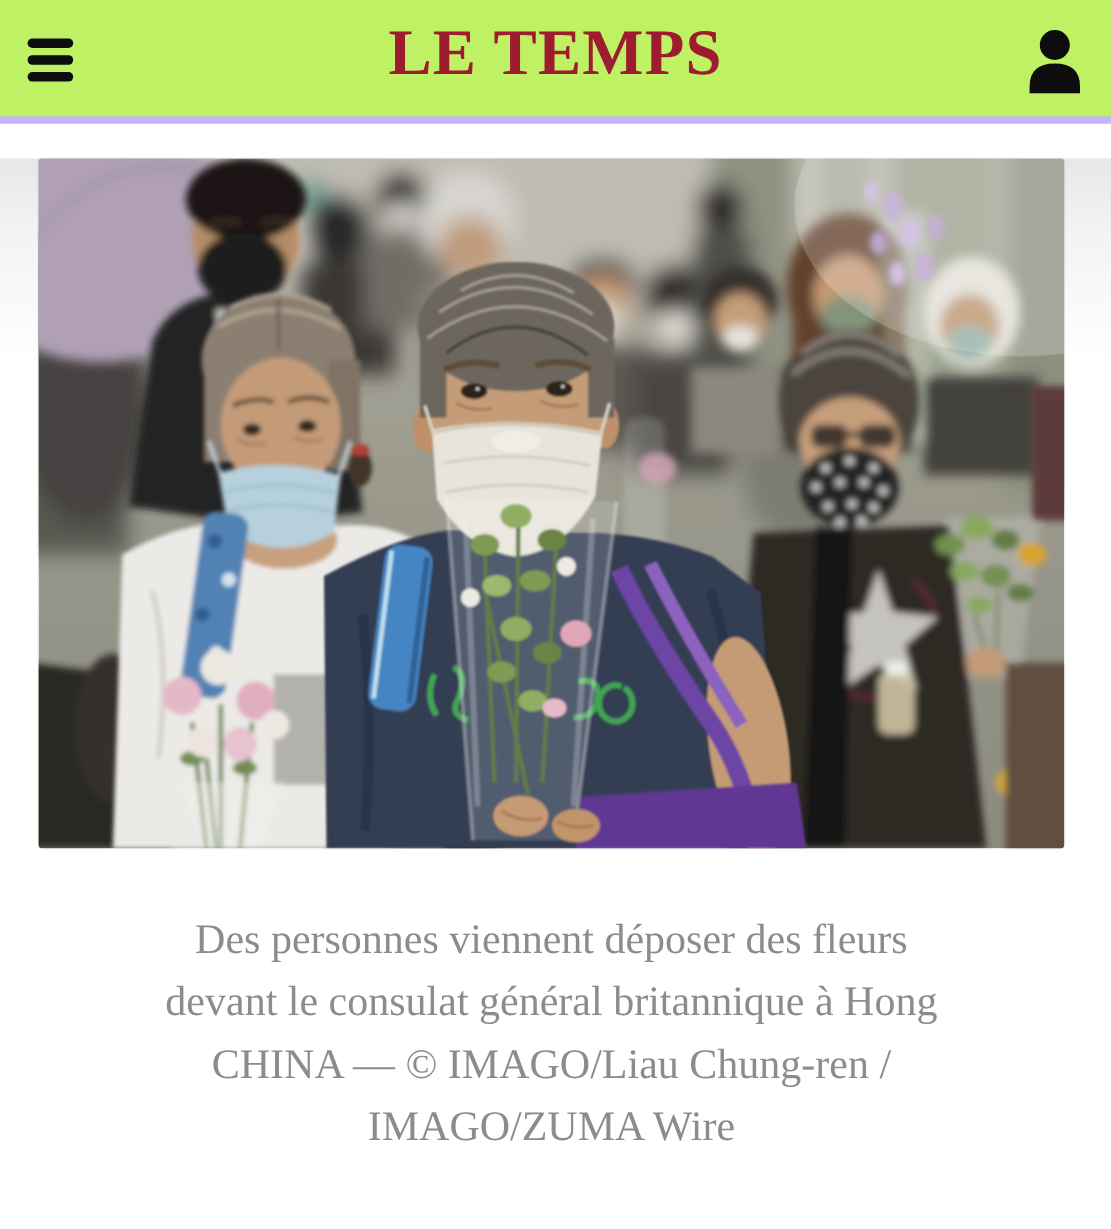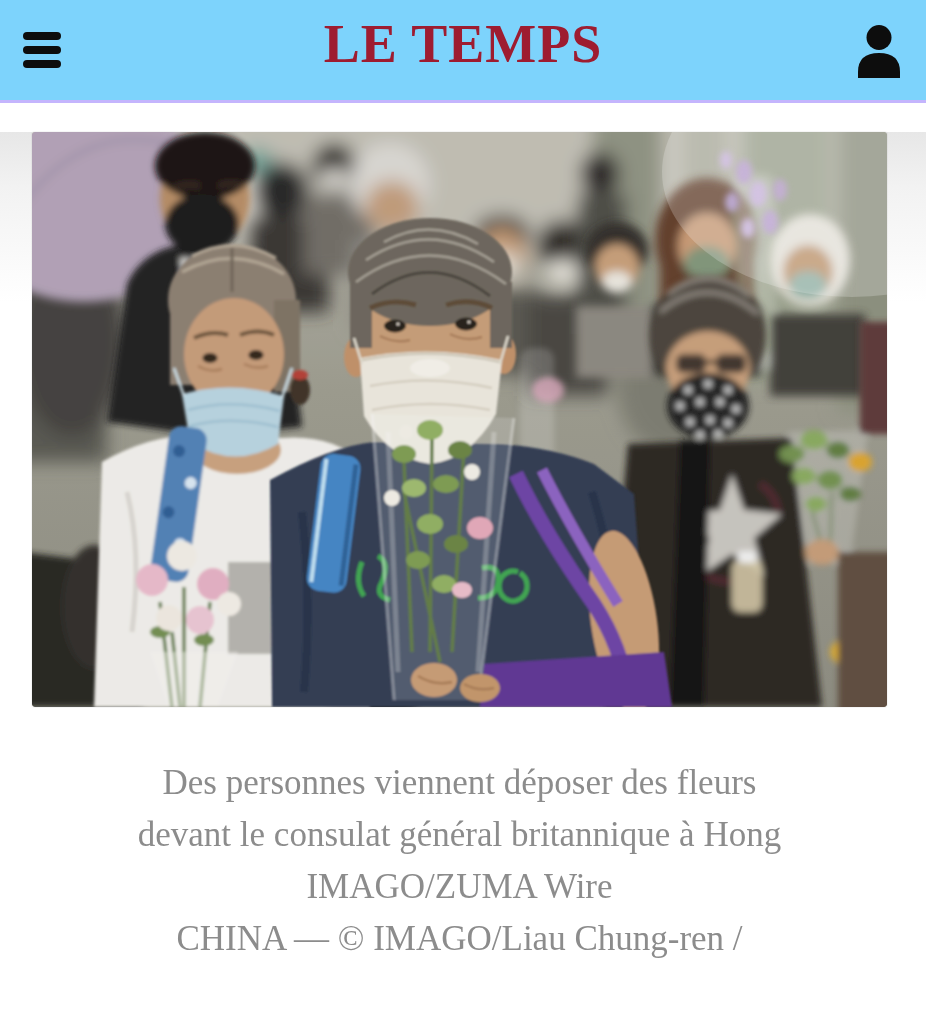--- a/index.html
+++ b/index.html
@@ -1,22 +1,22 @@
 <!DOCTYPE html>
 <html><head>
 <meta charset="utf-8">
 <style>
   * { margin:0; padding:0; box-sizing:border-box; }
   html,body { width:926px; height:1024px; background:#ffffff; overflow:hidden;
               font-family:"Liberation Serif", serif; }
 
   
   .header {
-    position:relative; width:926px; height:103px; background:#7dd3fc;
-    border-bottom:3px solid #c4b5fd;
+    position:relative; width:926px; height:103px; background:#bef264;
+    border-bottom:6px solid #c4b5fd;
   }
   .menu-btn {
     position:absolute; left:16px; top:24px; width:52px; height:52px;
     background:none; border:none; cursor:pointer; display:flex;
     align-items:center; justify-content:center;
   }
   .brand {
     position:absolute; left:0; right:0; top:14px; text-align:center;
     font-family:"Liberation Serif", serif; font-weight:bold;
     font-size:54px; letter-spacing:1px; color:#9e1c30; line-height:60px;
@@ -336,17 +336,17 @@
 
         <ellipse cx="820" cy="40" rx="190" ry="125" fill="#ffffff" opacity="0.22"></ellipse>
         <rect x="0" y="0" width="855" height="575" fill="#b9b5aa" opacity="0.05"></rect>
       </g>
     </svg>
   </figure>
 
   <div class="caption">
     <div class="cap-line">Des personnes viennent déposer des fleurs</div>
     <div class="cap-line">devant le consulat général britannique à Hong</div>
+    <div class="cap-line">CHINA — © IMAGO/Liau Chung-ren /</div>
     <div class="cap-line">IMAGO/ZUMA Wire</div>
-    <div class="cap-line">CHINA — © IMAGO/Liau Chung-ren /</div>
   </div>
 
 </main>
 
 </body></html>

